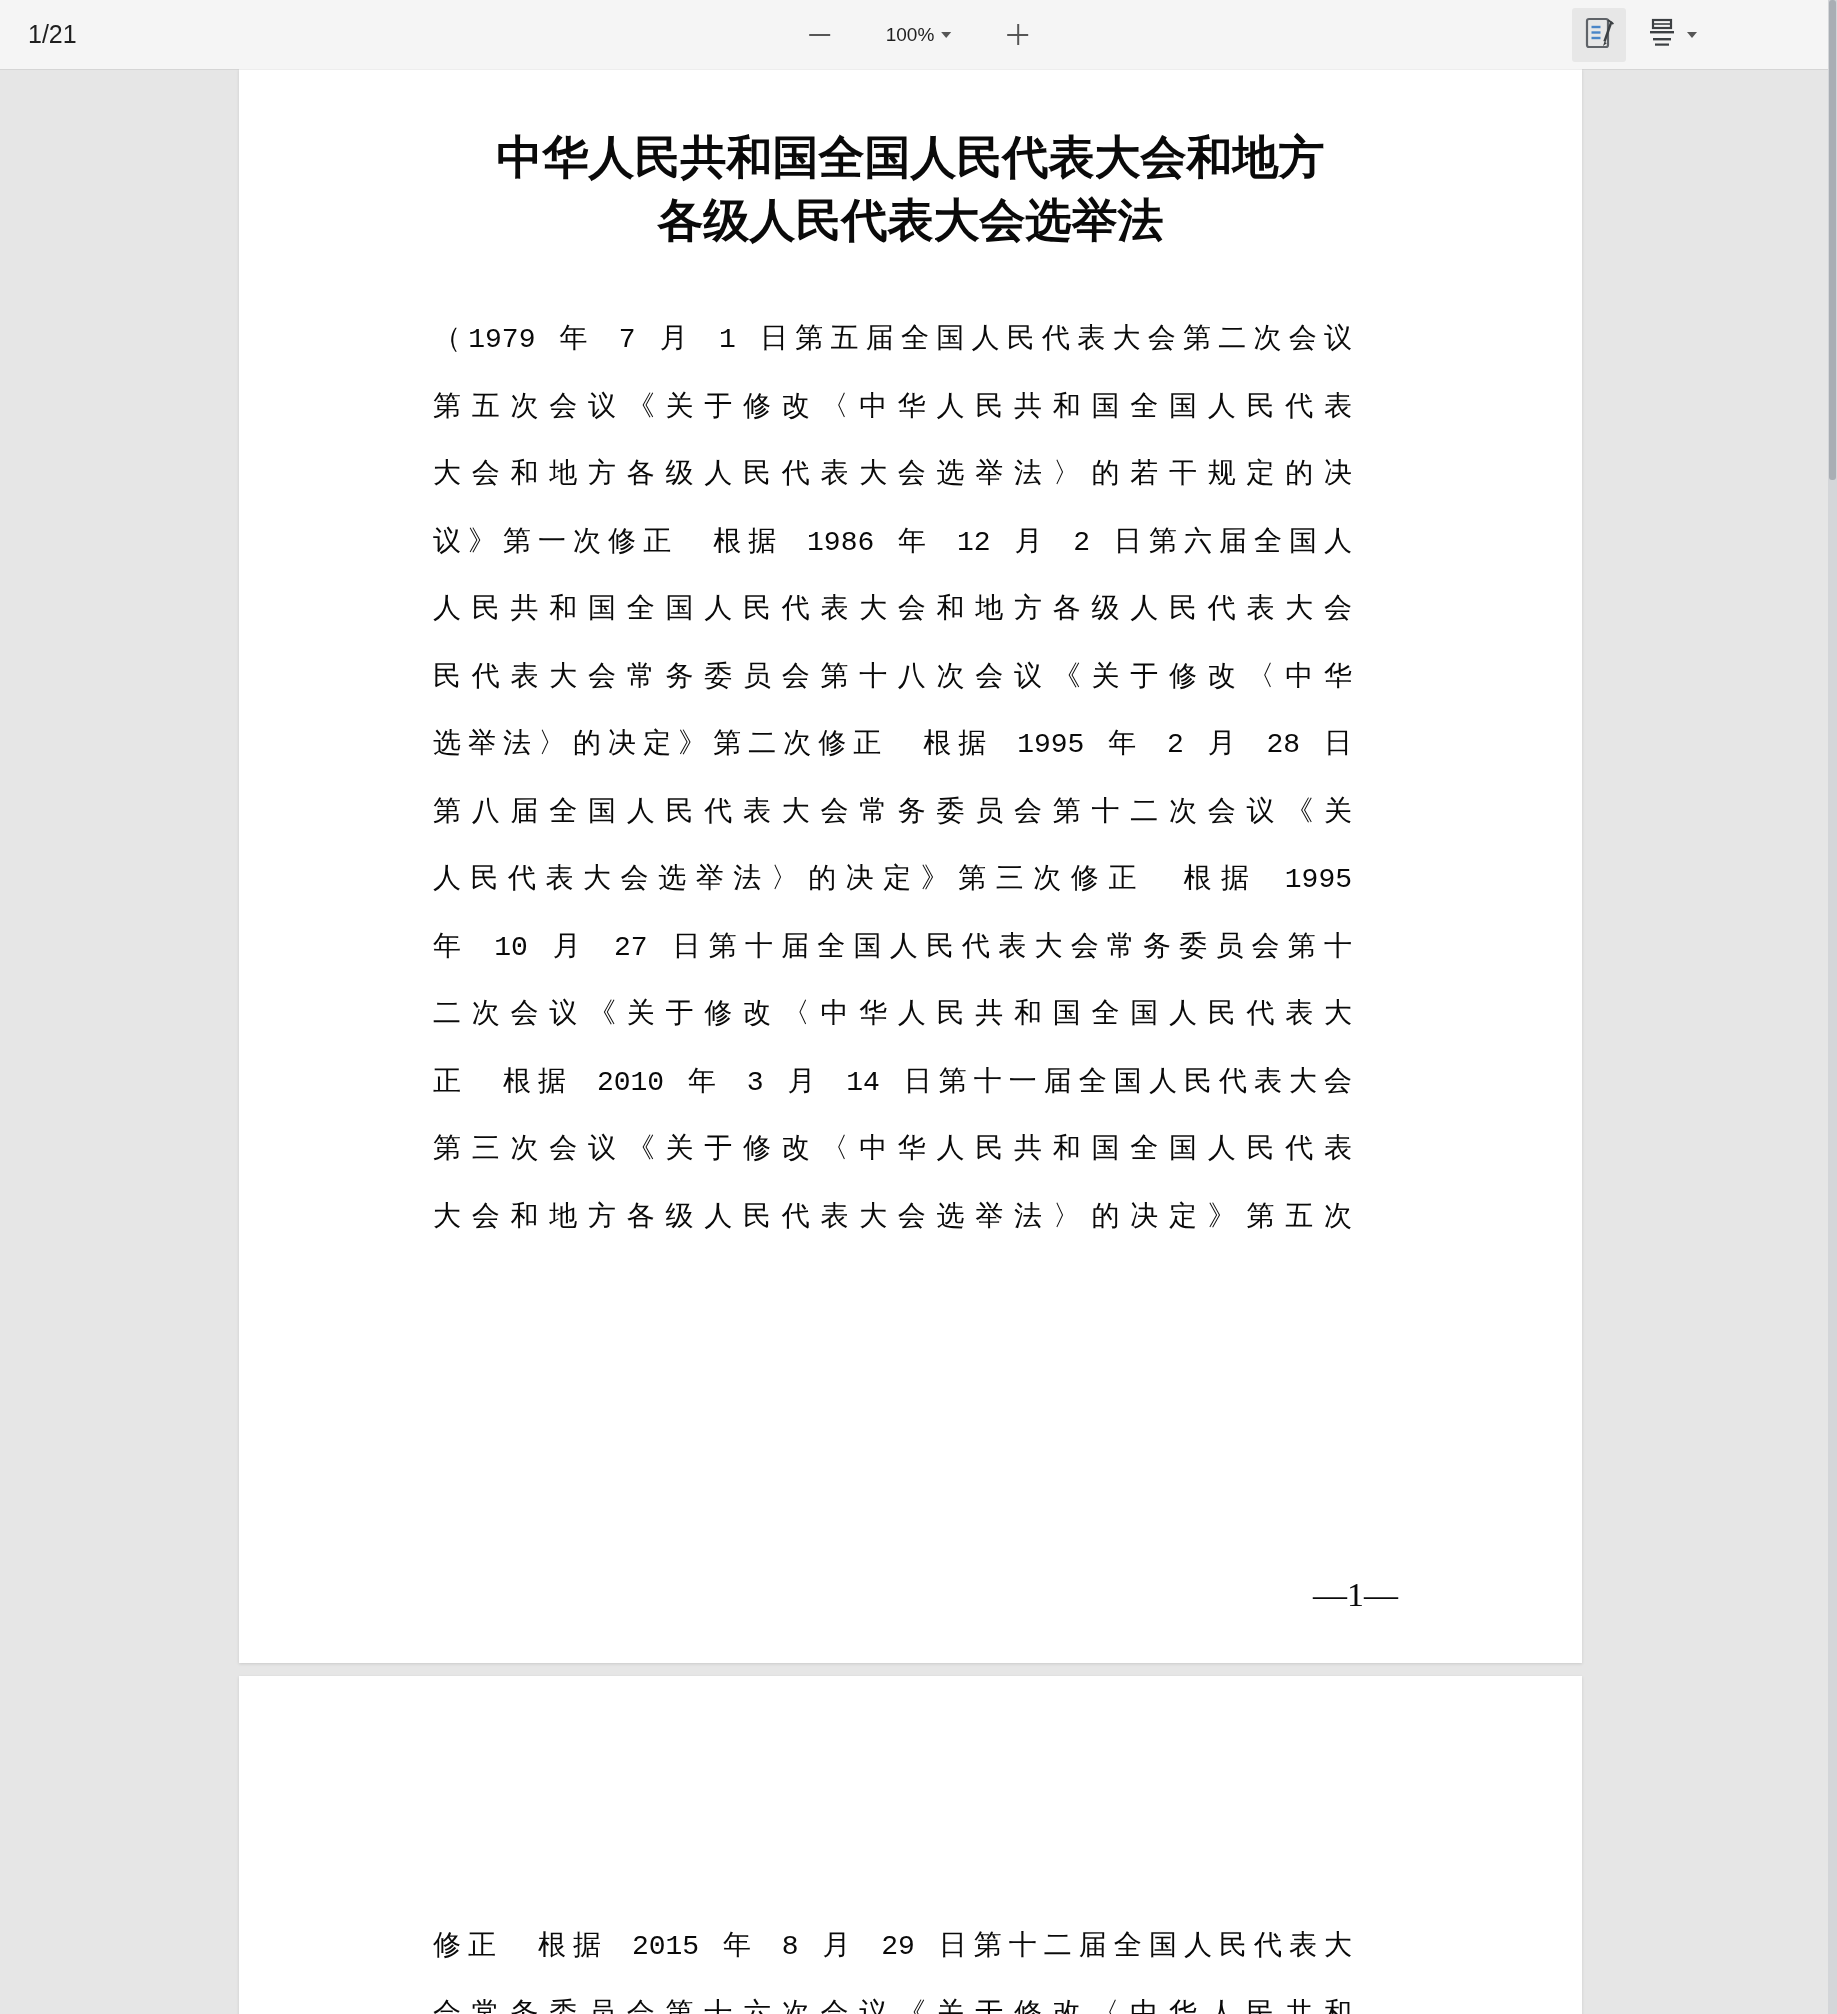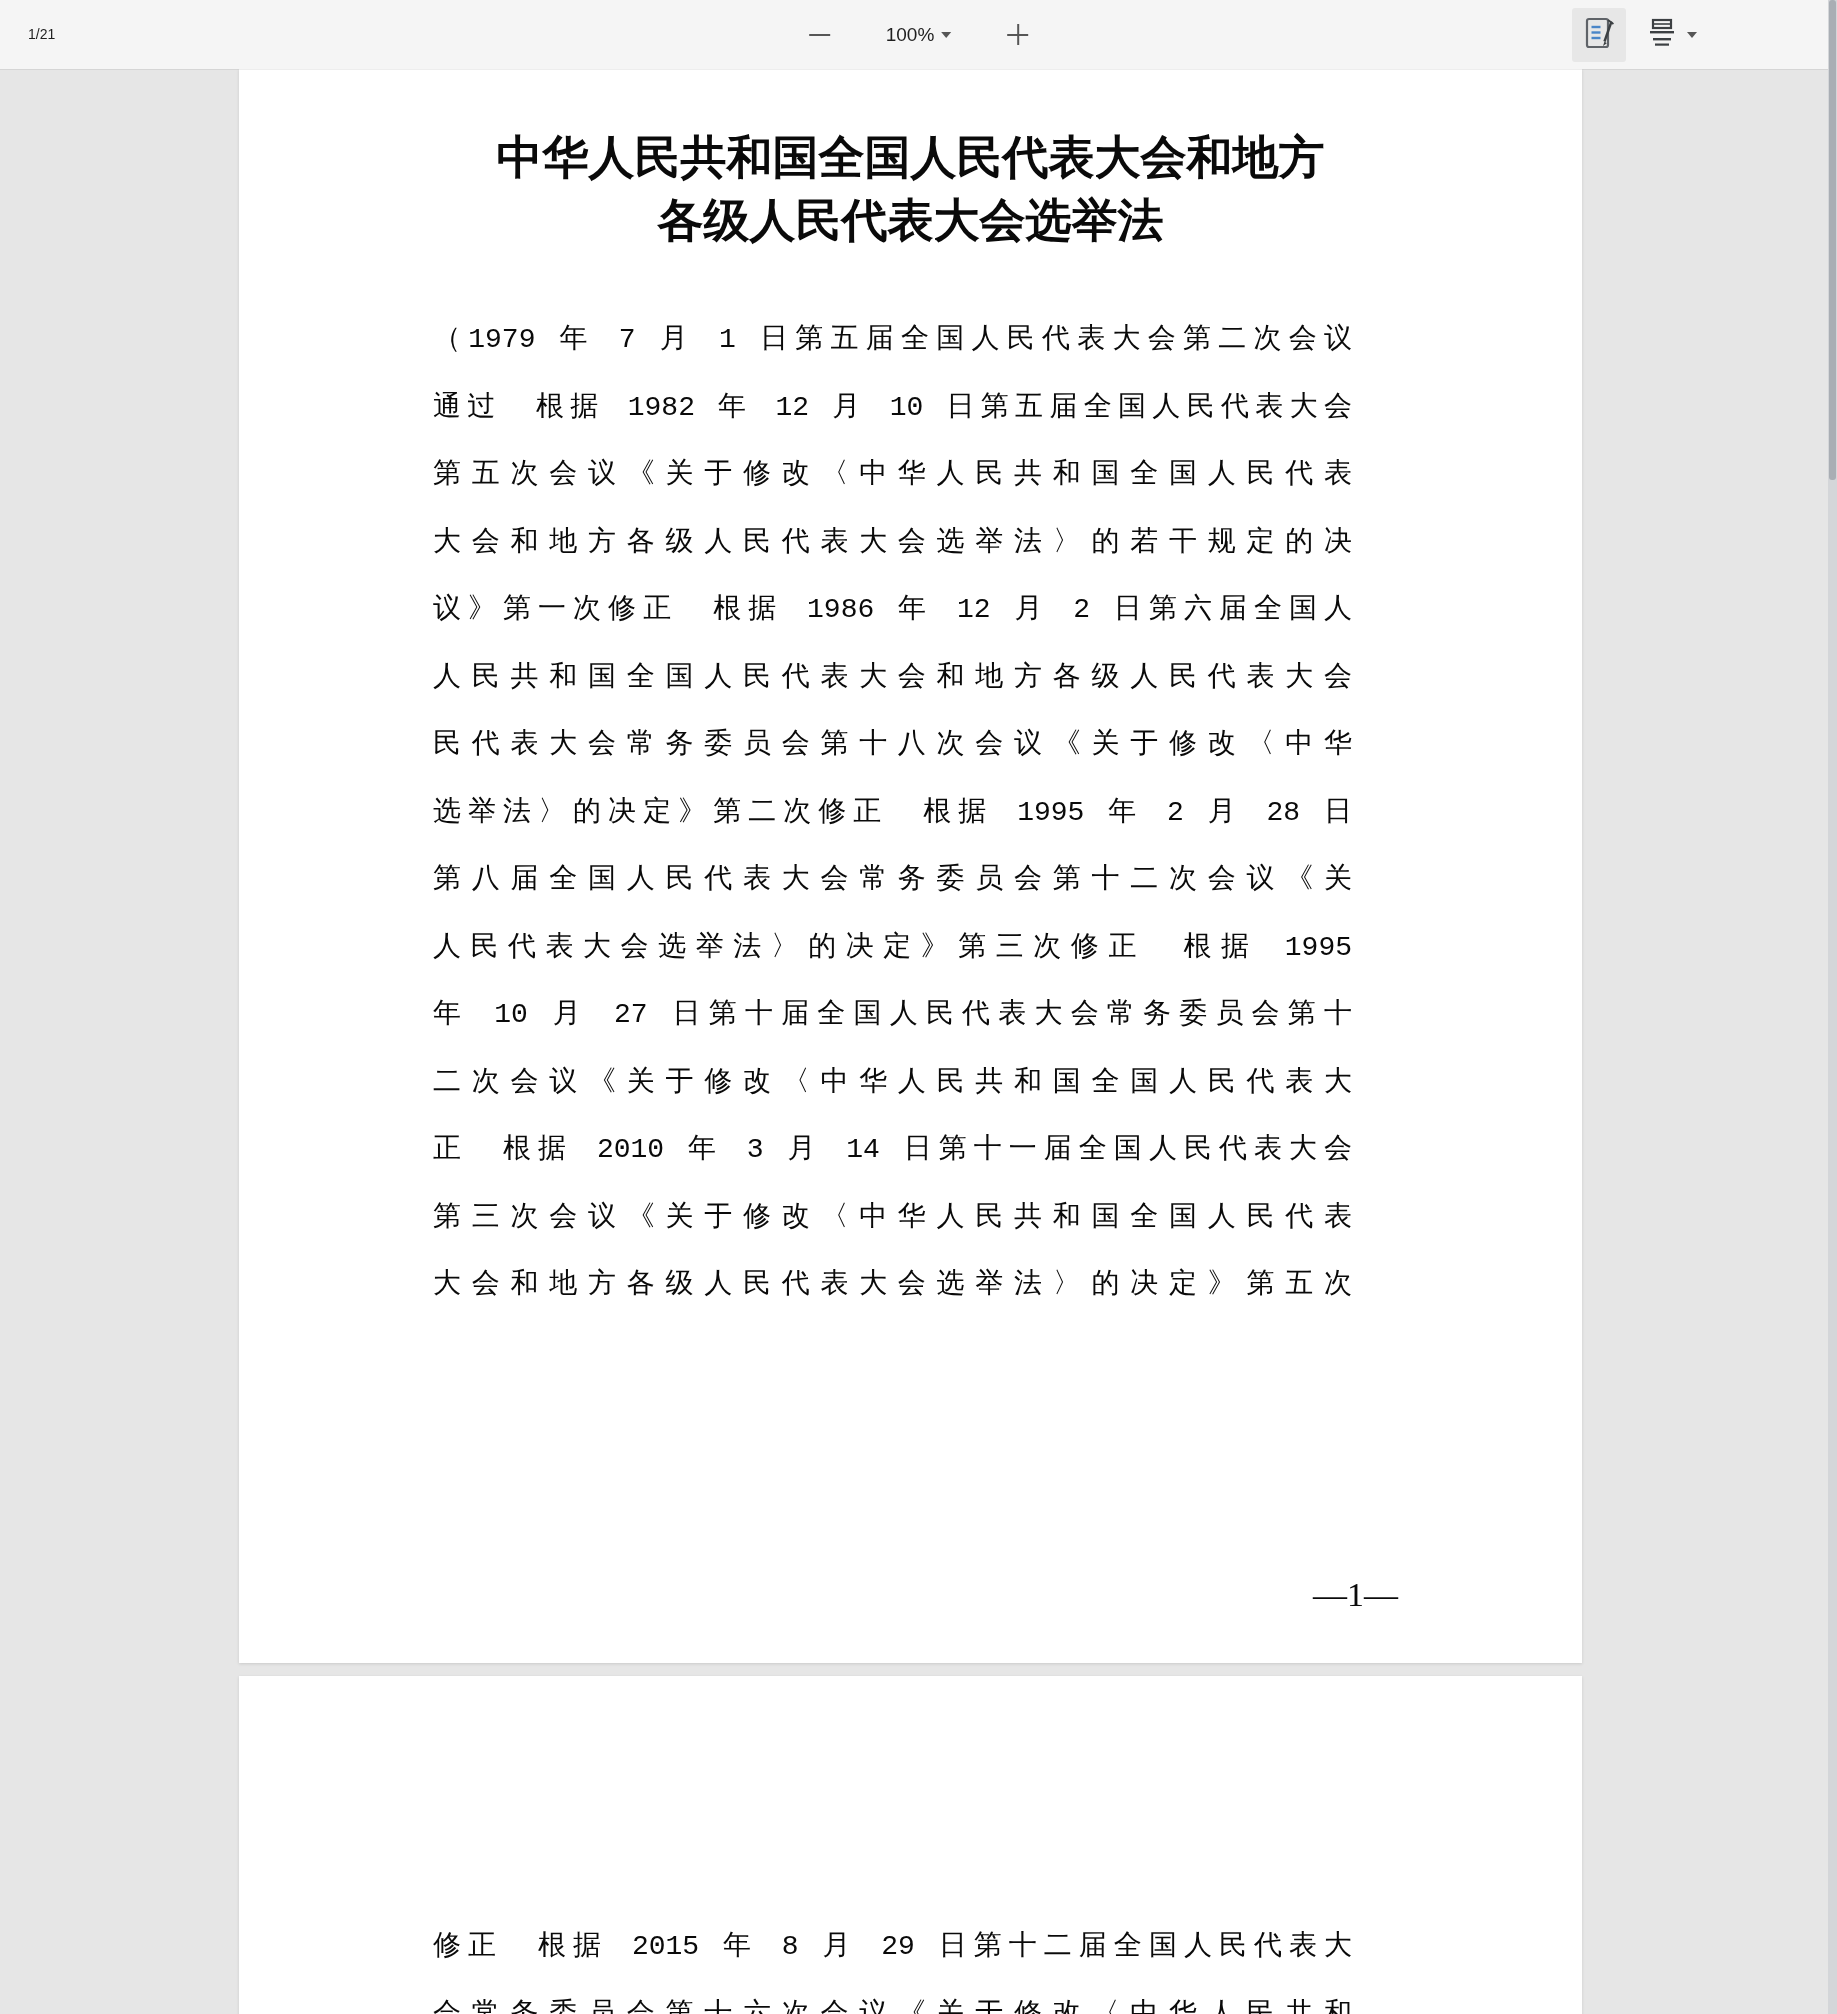--- a/index.html
+++ b/index.html
@@ -3,21 +3,21 @@
 <meta charset="utf-8">
 <style>
   * { margin:0; padding:0; box-sizing:border-box; }
   html,body { width:1837px; height:2014px; overflow:hidden; background:#e6e6e6;
               font-family:"Liberation Sans", sans-serif; }
 
   
   .toolbar { position:relative; width:1837px; height:69px; background:#f5f5f5;
              box-shadow:0 1px 0 rgba(0,0,0,0.07); z-index:5; }
   .page-indicator { position:absolute; left:28px; top:0; height:69px; line-height:69px;
-                    font-size:14px; color:#1f1f1f; }
+                    font-size:25px; color:#1f1f1f; }
   .zoom-controls { position:absolute; left:50%; top:0; transform:translateX(-50%);
                    height:69px; display:flex; align-items:center; gap:56px; }
   .tb-btn { border:none; background:transparent; cursor:pointer; display:flex;
             align-items:center; justify-content:center; padding:0; }
   .minus-bar { display:block; width:21px; height:2px; background:#565656; }
   .plus-glyph { position:relative; display:block; width:21px; height:21px; }
   .plus-glyph::before { content:""; position:absolute; left:0; top:9.5px; width:21px; height:2px; background:#565656; }
   .plus-glyph::after  { content:""; position:absolute; left:9.5px; top:0; width:2px; height:21px; background:#565656; }
   .zoom-level { display:flex; align-items:center; gap:7px; cursor:pointer; }
   .zoom-level .val { font-size:19px; color:#1f1f1f; }
@@ -103,21 +103,20 @@
 </div>
 
 <div class="viewer">
   <div class="page page1">
     <div class="doc-title">
       <div>中华人民共和国全国人民代表大会和地方</div>
       <div>各级人民代表大会选举法</div>
     </div>
     <div class="doc-body">
         <div class="body-line">（1979 年 7 月 1 日第五届全国人民代表大会第二次会议</div>
-        <div class="body-line">通过　根据 1982 年 12 月 10 日第五届全国人民代表大会</div>
         <div class="body-line">第五次会议《关于修改〈中华人民共和国全国人民代表</div>
         <div class="body-line">大会和地方各级人民代表大会选举法〉的若干规定的决</div>
         <div class="body-line">议》第一次修正　根据 1986 年 12 月 2 日第六届全国人</div>
         <div class="body-line">人民共和国全国人民代表大会和地方各级人民代表大会</div>
         <div class="body-line">民代表大会常务委员会第十八次会议《关于修改〈中华</div>
         <div class="body-line">选举法〉的决定》第二次修正　根据 1995 年 2 月 28 日</div>
         <div class="body-line">第八届全国人民代表大会常务委员会第十二次会议《关</div>
         <div class="body-line">人民代表大会选举法〉的决定》第三次修正　根据 1995</div>
         <div class="body-line">年 10 月 27 日第十届全国人民代表大会常务委员会第十</div>
         <div class="body-line">二次会议《关于修改〈中华人民共和国全国人民代表大</div>

